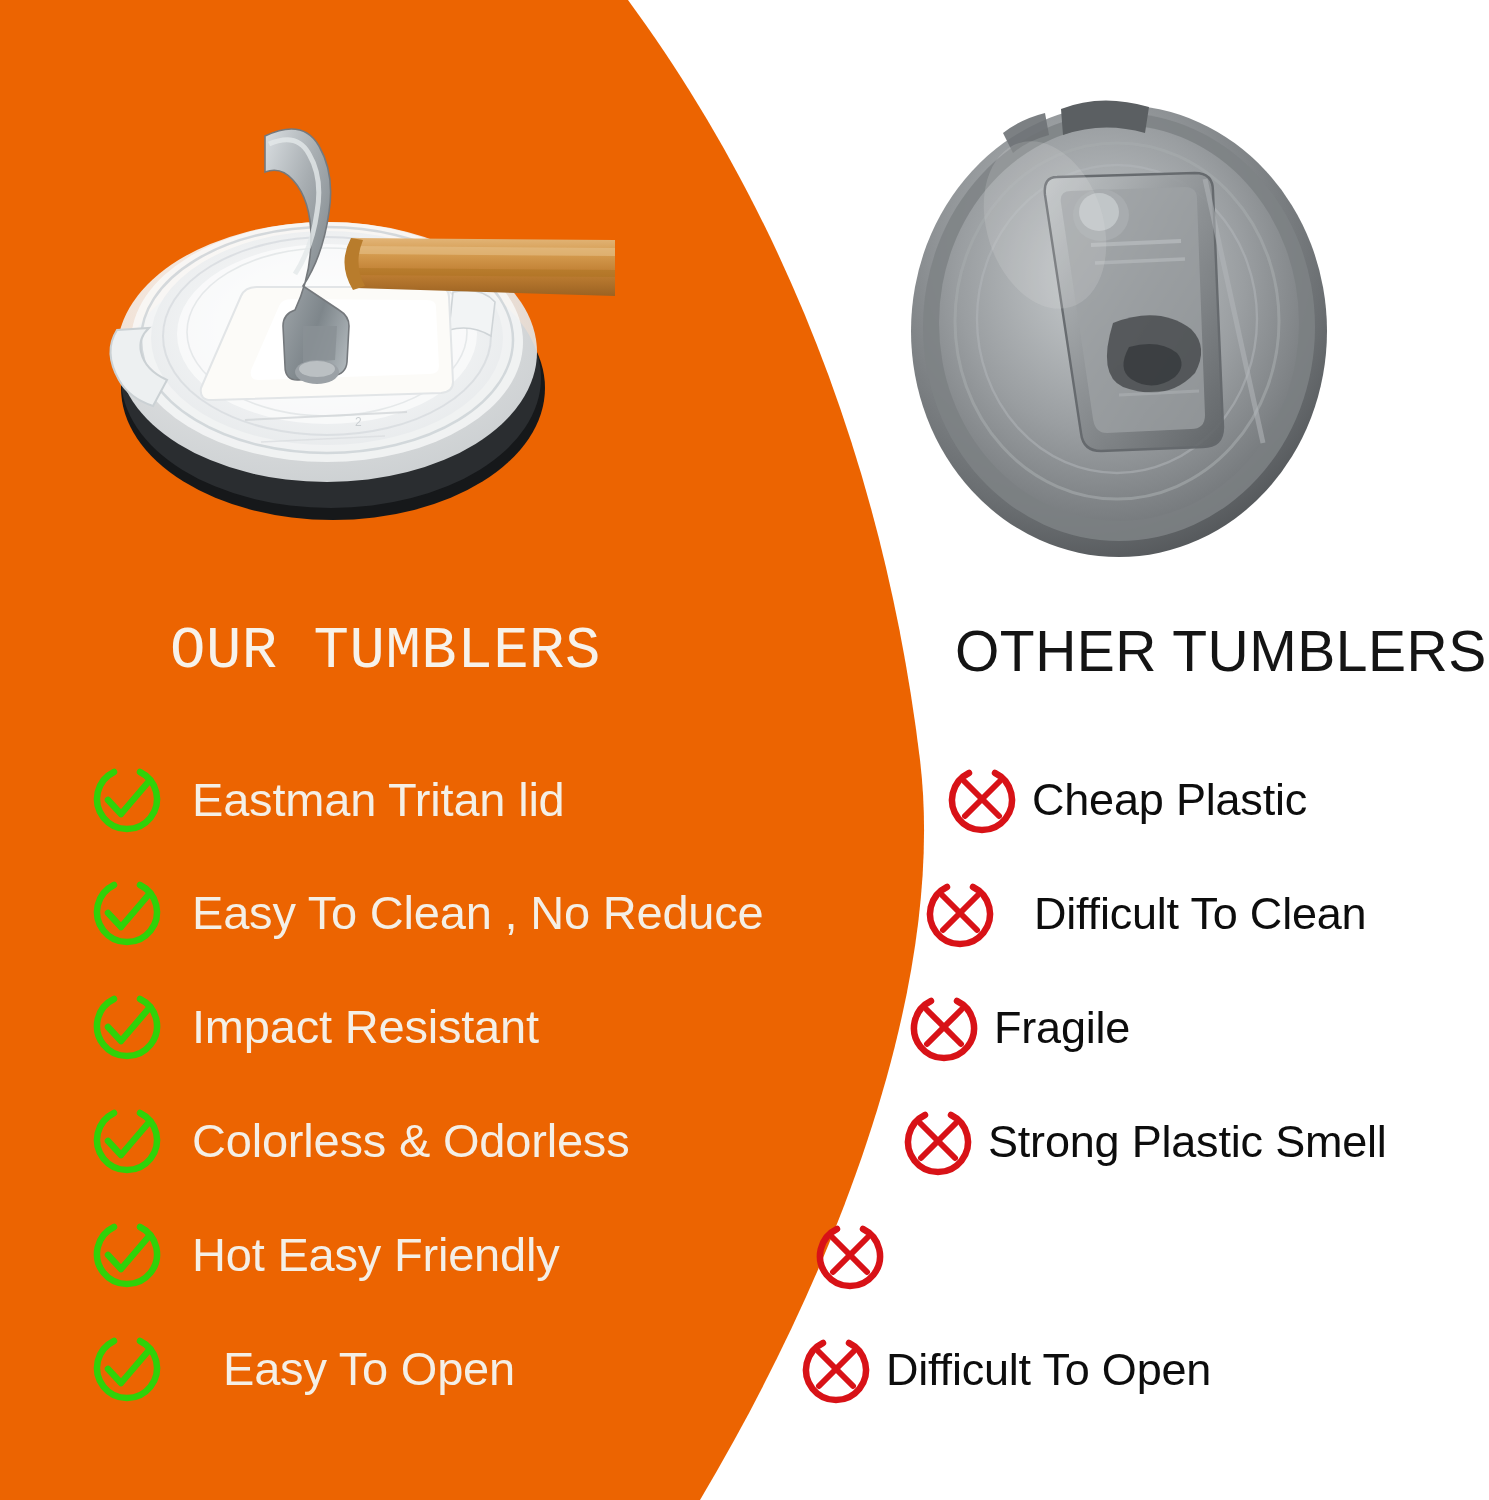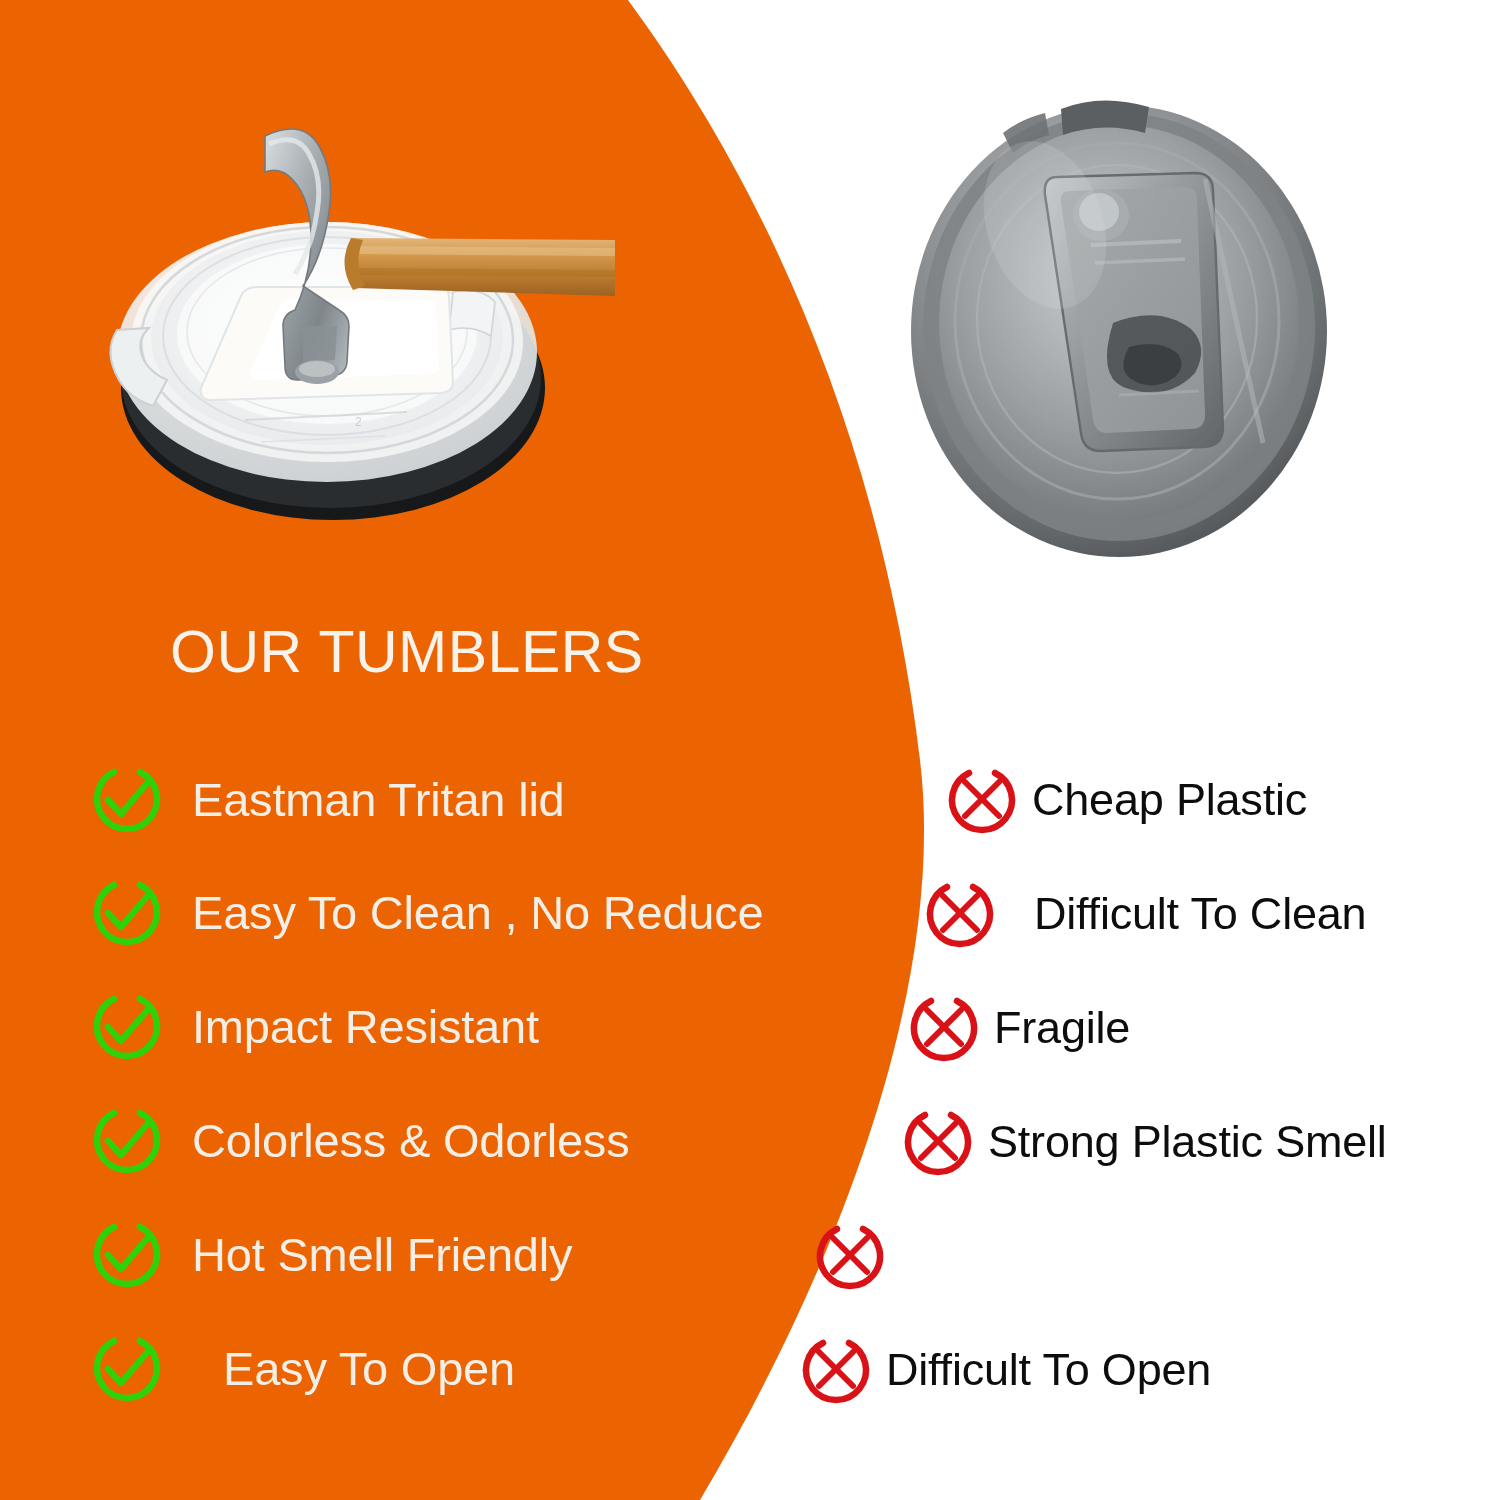--- a/index.html
+++ b/index.html
@@ -53,20 +53,21 @@
     position: absolute;
     font-weight: 400;
     letter-spacing: 0.5px;
     white-space: nowrap;
   }
   #heading-our {
     left: 170px;
     top: 618px;
     font-size: 59px;
     color: #f7f2ea;
+    font-family: Liberation Mono, monospace;
   }
   #heading-other {
     left: 955px;
     top: 618px;
     font-size: 57px;
     color: #141414;
   }
 
   
   .feature-row {
@@ -222,20 +223,21 @@
     <path d="M 190,168 L 280,164" stroke="#BFC3C6" stroke-width="3.4" opacity="0.5"></path>
     <path d="M 214,300 L 294,296" stroke="#B4B8BB" stroke-width="3" opacity="0.45"></path>
 
     <path d="M 300,84 L 358,348" stroke="#B2B6B9" stroke-width="5" opacity="0.55" fill="none"></path>
 
     <ellipse cx="140" cy="130" rx="58" ry="86" fill="#E1E4E6" opacity="0.18" transform="rotate(-18 140 130)"></ellipse>
   </svg>
 
   <div id="heading-our" class="heading">OUR TUMBLERS</div>
 
+  <div id="heading-other" class="heading">OTHER TUMBLERS</div>
 
   <div class="list-left">
 
     <div class="feature-row" style="left:88px; top:760px;">
       <svg class="feature-icon" width="78" height="78" viewBox="0 0 78 78">
         <path d="M 52,12 A 30,30 0 1 1 26,12" fill="none" stroke="#2FD209" stroke-width="6.5" stroke-linecap="round"></path>
         <path d="M 20,40 L 33,54 L 62,20" fill="none" stroke="#2FD209" stroke-width="6.5" stroke-linecap="round" stroke-linejoin="round"></path>
       </svg>
       <span class="feature-label">Eastman Tritan lid</span>
     </div>
@@ -262,21 +264,21 @@
         <path d="M 20,40 L 33,54 L 62,20" fill="none" stroke="#2FD209" stroke-width="6.5" stroke-linecap="round" stroke-linejoin="round"></path>
       </svg>
       <span class="feature-label">Colorless &amp; Odorless</span>
     </div>
 
     <div class="feature-row" style="left:88px; top:1215px;">
       <svg class="feature-icon" width="78" height="78" viewBox="0 0 78 78">
         <path d="M 52,12 A 30,30 0 1 1 26,12" fill="none" stroke="#2FD209" stroke-width="6.5" stroke-linecap="round"></path>
         <path d="M 20,40 L 33,54 L 62,20" fill="none" stroke="#2FD209" stroke-width="6.5" stroke-linecap="round" stroke-linejoin="round"></path>
       </svg>
-      <span class="feature-label">Hot Smell Friendly</span>
+      <span class="feature-label">Hot Easy Friendly</span>
     </div>
 
     <div class="feature-row" style="left:88px; top:1329px;gap:31px;">
       <svg class="feature-icon" width="78" height="78" viewBox="0 0 78 78">
         <path d="M 52,12 A 30,30 0 1 1 26,12" fill="none" stroke="#2FD209" stroke-width="6.5" stroke-linecap="round"></path>
         <path d="M 20,40 L 33,54 L 62,20" fill="none" stroke="#2FD209" stroke-width="6.5" stroke-linecap="round" stroke-linejoin="round"></path>
       </svg>
       <span class="feature-label">Easy To Open</span>
     </div>
 

